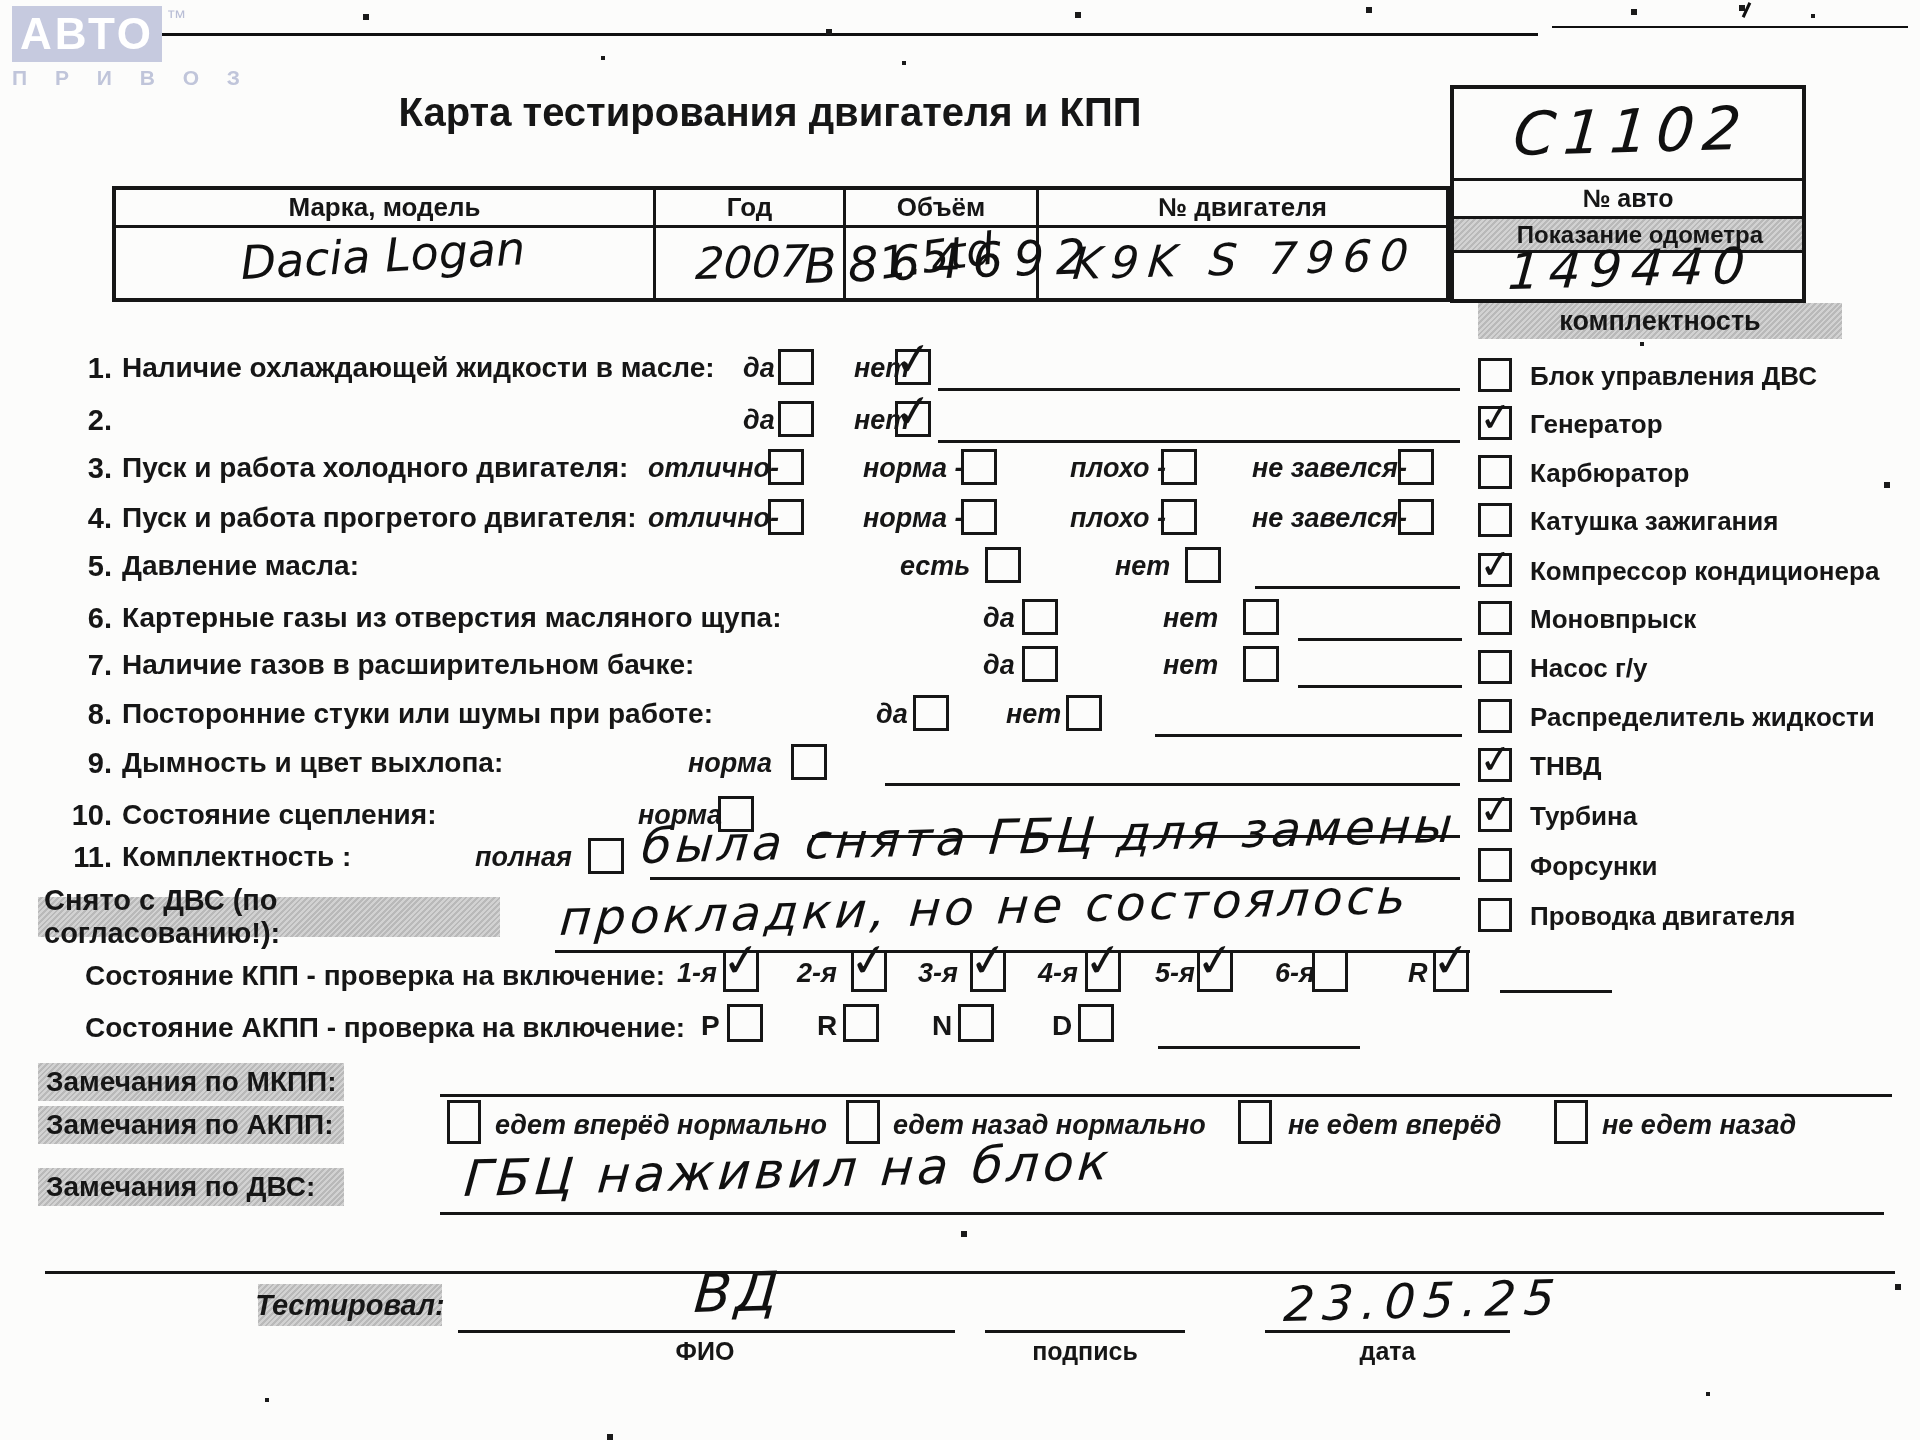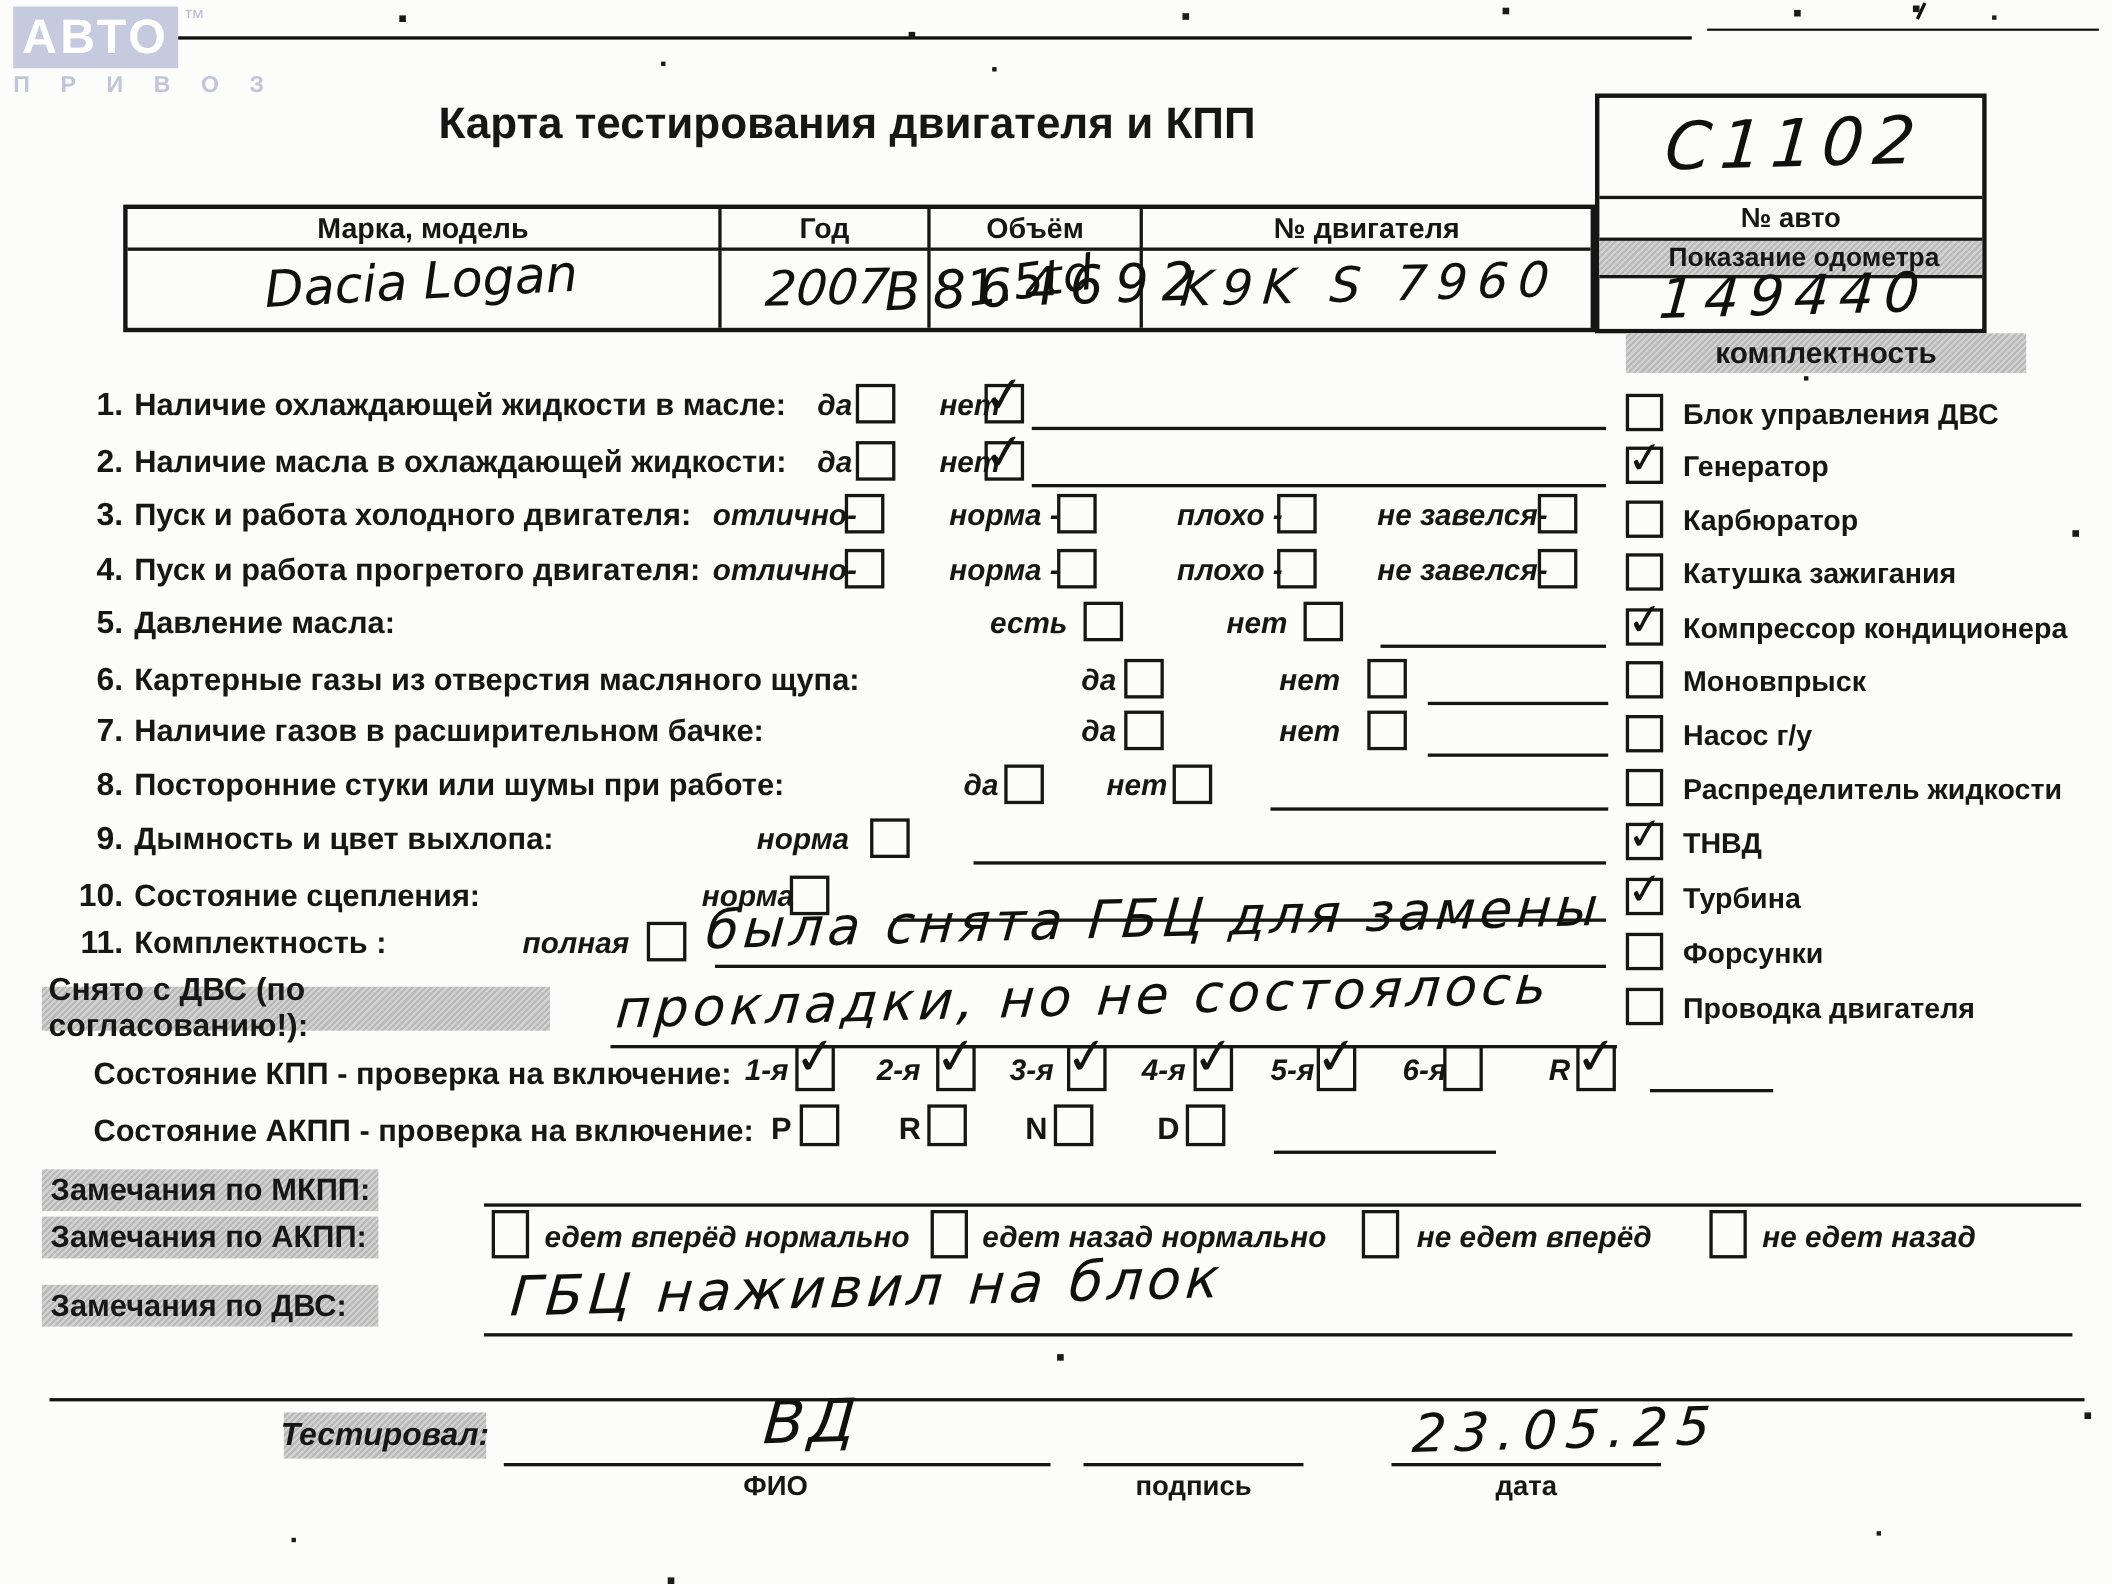--- a/index.html
+++ b/index.html
@@ -156,21 +156,20 @@
         <div class="opt" style="left: 743px; top: 7px;">да</div>
         <div class="cb" style="left: 778px; top: 3px; width: 36px; height: 36px;"></div>
         <div class="opt" style="left: 854px; top: 7px;">нет</div>
         <div class="cb" style="left: 895px; top: 3px; width: 36px; height: 36px;">
           <span class="check">✓</span>
         </div>
         <div class="uline" style="left: 938px; top: 42px; width: 522px;"></div>
       </div>
       <div class="abs" style="left: 0px; top: 398px; width: 1920px; height: 48px;">
         <div class="qnum" style="left: 68px; top: 6px;">2.</div>
-        <div class="qlabel" style="left: 122px; top: 6px;">Наличие масла в охлаждающей жидкости:</div>
         <div class="opt" style="left: 743px; top: 7px;">да</div>
         <div class="cb" style="left: 778px; top: 3px; width: 36px; height: 36px;"></div>
         <div class="opt" style="left: 854px; top: 7px;">нет</div>
         <div class="cb" style="left: 895px; top: 3px; width: 36px; height: 36px;">
           <span class="check">✓</span>
         </div>
         <div class="uline" style="left: 938px; top: 42px; width: 522px;"></div>
       </div>
       <div class="abs" style="left: 0px; top: 446px; width: 1920px; height: 48px;">
         <div class="qnum" style="left: 68px; top: 6px;">3.</div>

